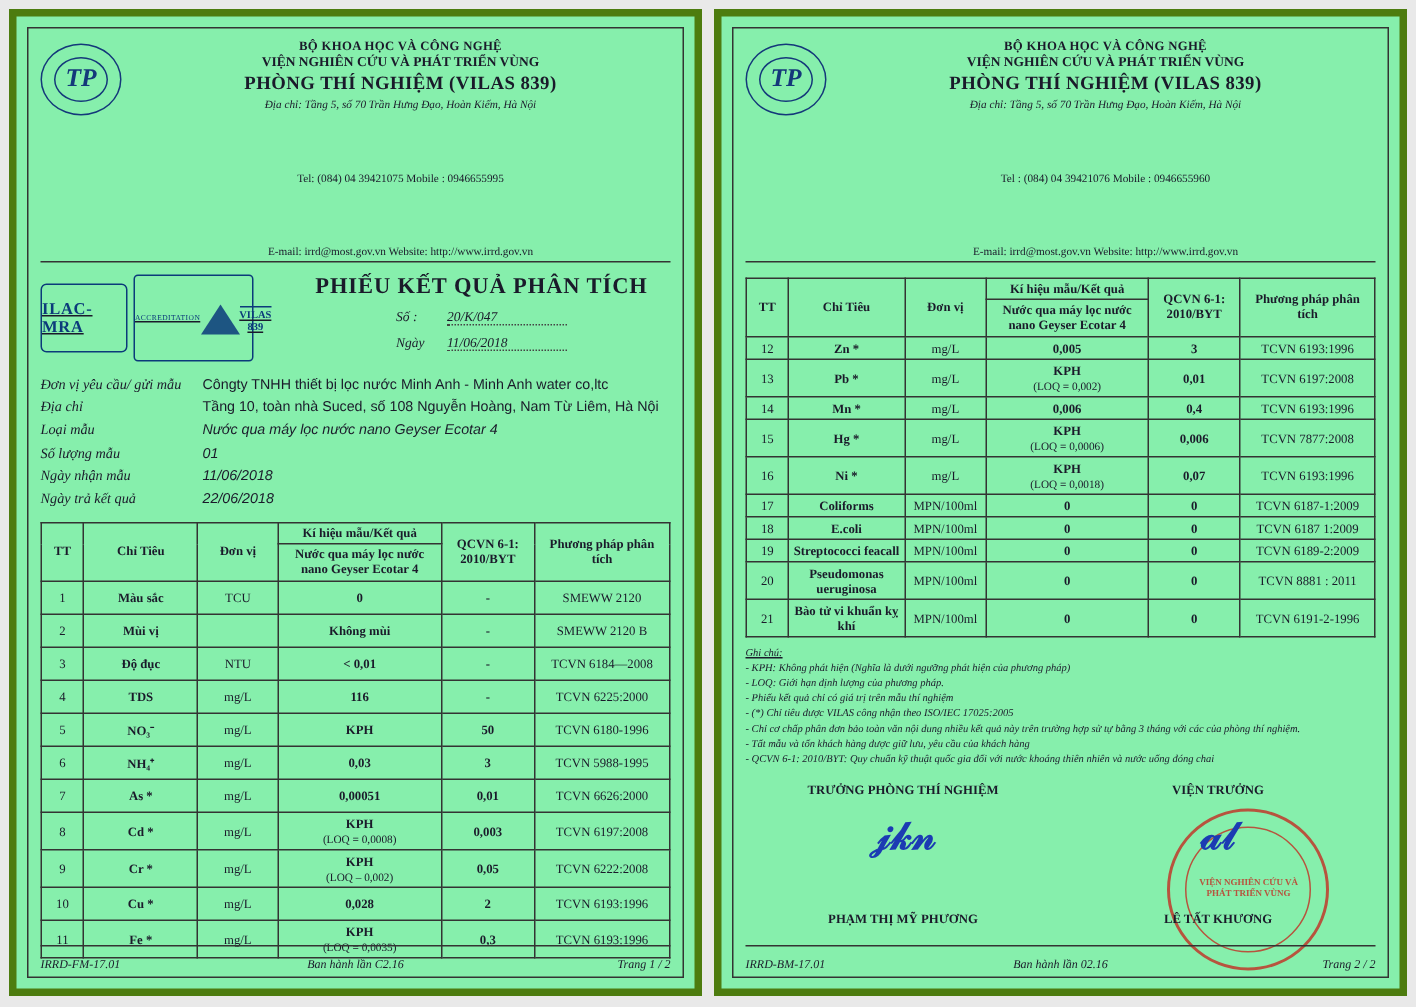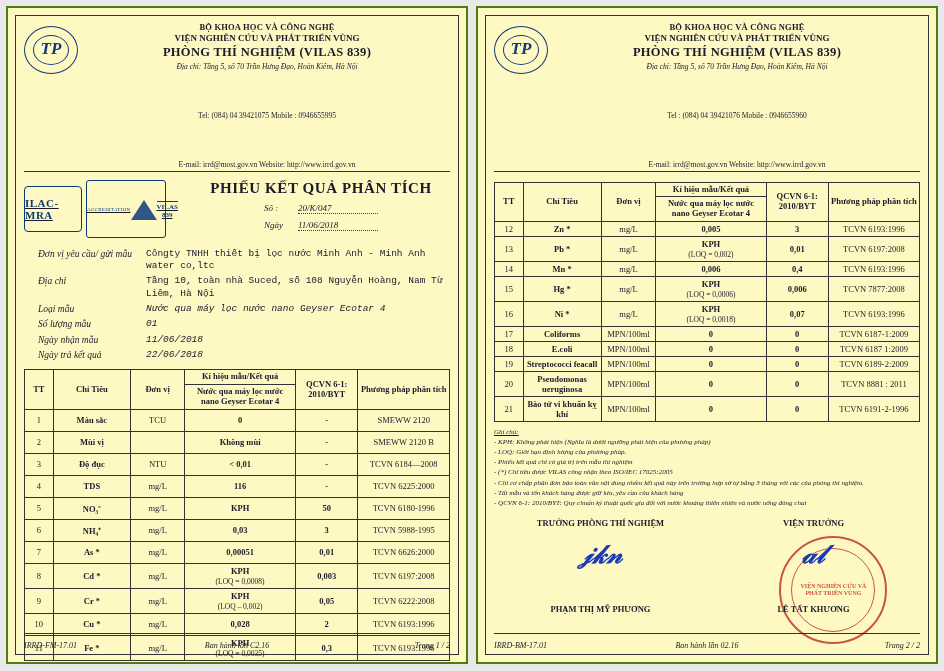--- a/index.html
+++ b/index.html
@@ -1,17 +1,17 @@
 <!DOCTYPE html>
 <html><head>
 <meta charset="utf-8">
 <style>
   html,body{margin:0;padding:0;background:#e9e9e9;}
   body{width:944px;height:671px;font-family:"Liberation Serif",serif;color:#1a1a2a;}
-  .sheet{position:absolute;top:6px;width:462px;height:658px;background:#fef9c3;border:2px solid #4d7c0f;box-sizing:border-box;overflow:hidden;}
+  .sheet{position:absolute;top:6px;width:462px;height:658px;background:#86efac;border:5px solid #4d7c0f;box-sizing:border-box;overflow:hidden;}
   #page1{left:6px;}
   #page2{left:476px;}
   .inner{position:absolute;left:7px;top:7px;right:7px;bottom:7px;border:1px solid #333;box-sizing:border-box;padding:6px 8px;}
   .hdr{display:flex;align-items:flex-start;gap:6px;}
   .logo{width:52px;height:46px;flex:0 0 52px;border:1px solid #14387a;border-radius:50%;position:relative;margin-top:4px;}
   .logo:before{content:"TP";position:absolute;left:0;right:0;top:12px;text-align:center;font-family:"Liberation Serif",serif;font-style:italic;font-weight:bold;font-size:17px;color:#14387a;}
   .logo:after{content:"";position:absolute;left:8px;right:8px;top:8px;bottom:8px;border:1px solid #14387a;border-radius:50%;}
   .hdrtxt{flex:1;text-align:center;line-height:1.25;}
   .l1{font-size:8.5px;font-weight:bold;letter-spacing:.2px;}
   .l2{font-size:9px;font-weight:bold;}
@@ -29,23 +29,23 @@
   .vilas .ring{font-size:5px;letter-spacing:.3px;}
   .vilas .tri{width:0;height:0;border-left:13px solid transparent;border-right:13px solid transparent;border-bottom:20px solid transparent;border-bottom-color:#0b3a7a;opacity:.85;margin:2px 0 1px;}
   .vilas .num{font-size:7px;font-weight:bold;border-top:1px solid #0b3a7a;width:100%;text-align:center;padding-top:1px;}
   .ptitle{flex:1;text-align:center;}
   .ptitle .t{font-size:15px;font-weight:bold;letter-spacing:.6px;}
   .ptitle .s{font-size:9px;font-style:italic;margin-top:6px;display:flex;justify-content:center;gap:4px;}
   .ptitle .s .lab{width:30px;text-align:left;}
   .ptitle .s .val{min-width:80px;text-align:left;border-bottom:1px dotted #444;}
 
   .meta{margin-top:10px;font-size:9.5px;font-style:italic;}
-  .mrow{display:flex;margin-bottom:3px;line-height:1.3;margin-left:14px;}
+  .mrow{display:flex;margin-bottom:3px;line-height:1.3;}
   .mlab{width:108px;flex:0 0 108px;}
-  .mval{flex:1;font-style:normal;font-family:Liberation Mono, monospace;}
+  .mval{flex:1;font-style:normal;font-family:Liberation Sans, sans-serif;}
   .mval.it{font-style:italic;}
 
   table{border-collapse:collapse;width:100%;font-size:8.5px;}
   th,td{border:1px solid #333;padding:2px 2px;text-align:center;vertical-align:middle;}
   thead th{font-weight:bold;font-size:8.5px;line-height:1.15;}
   .c-tt{width:24px;}
   .c-ct{width:74px;}
   .c-dv{width:50px;}
   .c-kq{width:108px;}
   .c-qc{width:58px;}
@@ -54,21 +54,21 @@
   td.res{font-weight:bold;}
   .loq{font-weight:normal;font-size:7.5px;}
   .tbl1{margin-top:8px;}
   .tbl1 td{height:17px;}
 
   .note{font-size:7px;font-style:italic;line-height:1.45;margin-top:5px;}
   .note .h{font-style:italic;text-decoration:underline;}
   .sign{display:flex;margin-top:10px;font-size:8.5px;font-weight:bold;text-align:center;}
   .sigcol{flex:1;position:relative;height:96px;}
   .sigcol .cap{font-weight:bold;}
-  .scribble{position:absolute;left:0;right:0;top:22px;height:44px;color:#1b3bb3;font-family:"Liberation Serif",serif;font-style:italic;font-size:26px;}
+  .scribble{position:absolute;left:0;right:0;top:22px;height:44px;color:#1b3bb3;font-family:"Liberation Serif",serif;font-size:26px;}
   .stamp{position:absolute;left:34%;top:18px;width:104px;height:104px;border:2px solid #c0392b;border-radius:50%;color:#c0392b;font-size:6px;text-align:center;opacity:.85;}
   .stamp .in{position:absolute;left:10px;right:10px;top:10px;bottom:10px;border:1px solid #c0392b;border-radius:50%;display:flex;align-items:center;justify-content:center;font-size:6px;line-height:1.2;padding:6px;}
   .sname{position:absolute;left:0;right:0;bottom:0;font-weight:bold;}
 
   .foot{position:absolute;left:8px;right:8px;bottom:4px;display:flex;font-size:8px;font-style:italic;border-top:0;}
   .foot div:nth-child(1){flex:1;text-align:left;}
   .foot div:nth-child(2){flex:1;text-align:center;}
   .foot div:nth-child(3){flex:1;text-align:right;}
   .footline{position:absolute;left:8px;right:8px;bottom:20px;border-top:1px solid #333;}
 </style>

